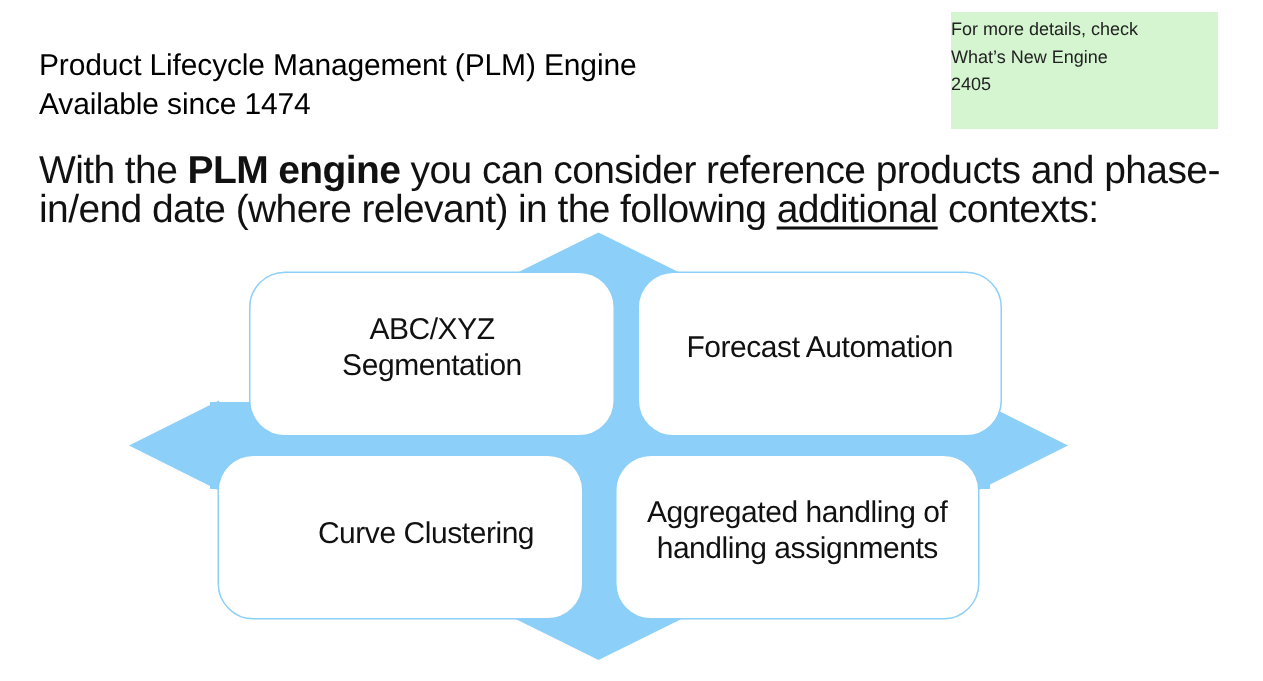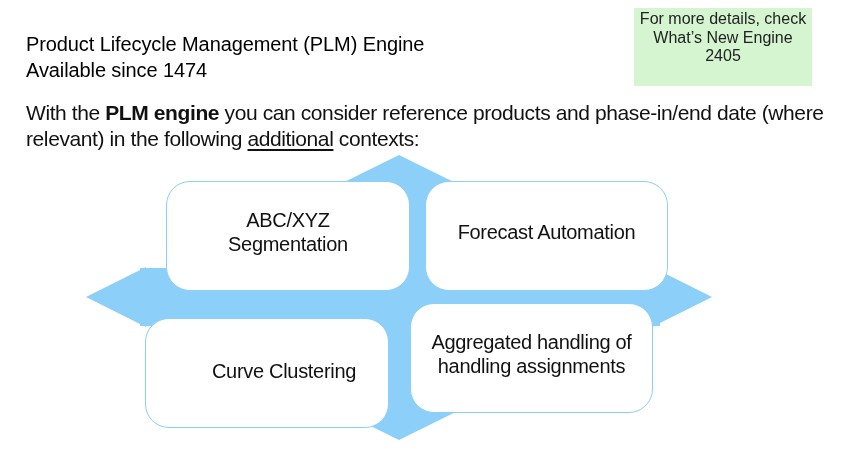--- a/index.html
+++ b/index.html
@@ -10,44 +10,44 @@
     }
     .title {
       position: absolute; left: 26px; top: 31px;
       font-size: 20px; line-height: 26px; font-weight: normal; color: #000000;
       margin: 0; letter-spacing: -0.1px;
     }
     .title span { display: block; }
     .note {
       position: absolute; left: 634px; top: 8px; width: 178px; height: 78px;
       background: #d4f5d0; color: #222;
-      font-size: 16px; line-height: 18.5px; text-align: center;
+      font-size: 12px; line-height: 18.5px; 
       box-sizing: border-box; padding-top: 2px;
     }
     .note span { display: block; }
     .intro {
       position: absolute; left: 26px; top: 100px; width: 800px;
-      font-size: 21px; line-height: 26px; color: #111; margin: 0;
+      font-size: 26px; line-height: 26px; color: #111; margin: 0;
       letter-spacing: -0.4px;
     }
     .intro b { font-weight: bold; }
     .intro u { text-decoration: underline; text-underline-offset: 3px; }
     svg.arrows { position: absolute; left: 0; top: 0; }
     .box {
       position: absolute; background: #ffffff;
       border: 1.5px solid #8ccff8; border-radius: 24px;
       box-sizing: border-box;
       display: flex; align-items: center; justify-content: center;
       text-align: center; font-size: 20px; line-height: 24px; color: #111;
       letter-spacing: -0.3px;
     }
     .box span.lines span { display: block; }
     #box-tl { left: 145px; top: 181px; width: 244px; height: 110px; padding-bottom: 8px; }
     #box-tr { left: 425px; top: 181px; width: 243px; height: 110px; padding-bottom: 8px; }
-    #box-bl { left: 145px; top: 318px; width: 244px; height: 110px; padding-bottom: 4px; padding-left: 34px; }
+    #box-bl { left: 145px; top: 303px; width: 244px; height: 110px; padding-bottom: 4px; padding-left: 34px; }
     #box-br { left: 410px; top: 303px; width: 243px; height: 110px; padding-bottom: 8px; }
   </style>
 </head>
 <body>
 
 <h1 class="title">
   <span>Product Lifecycle Management (PLM) Engine</span>
   <span>Available since 1474</span>
 </h1>
 

